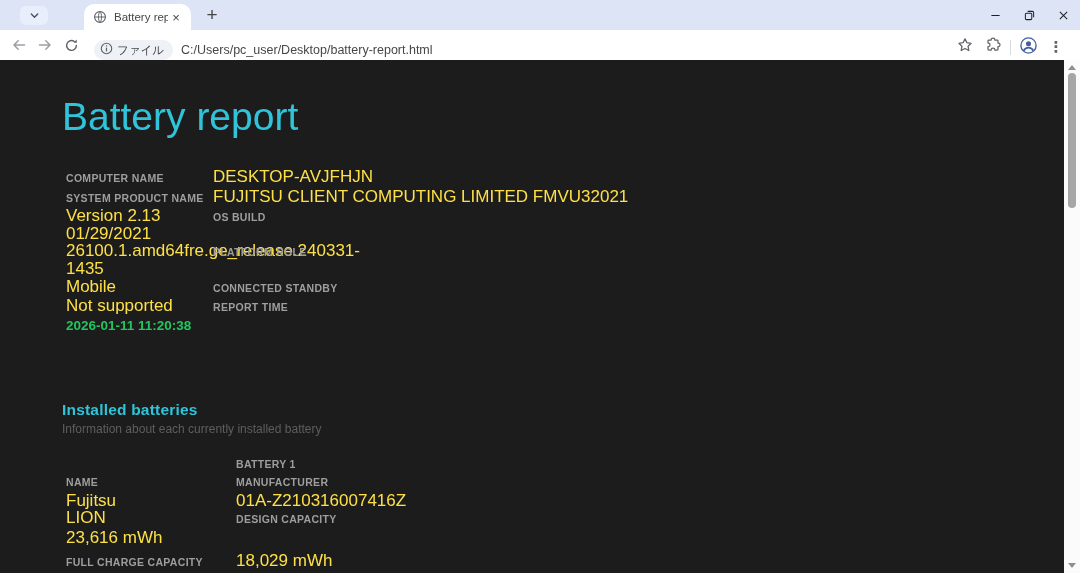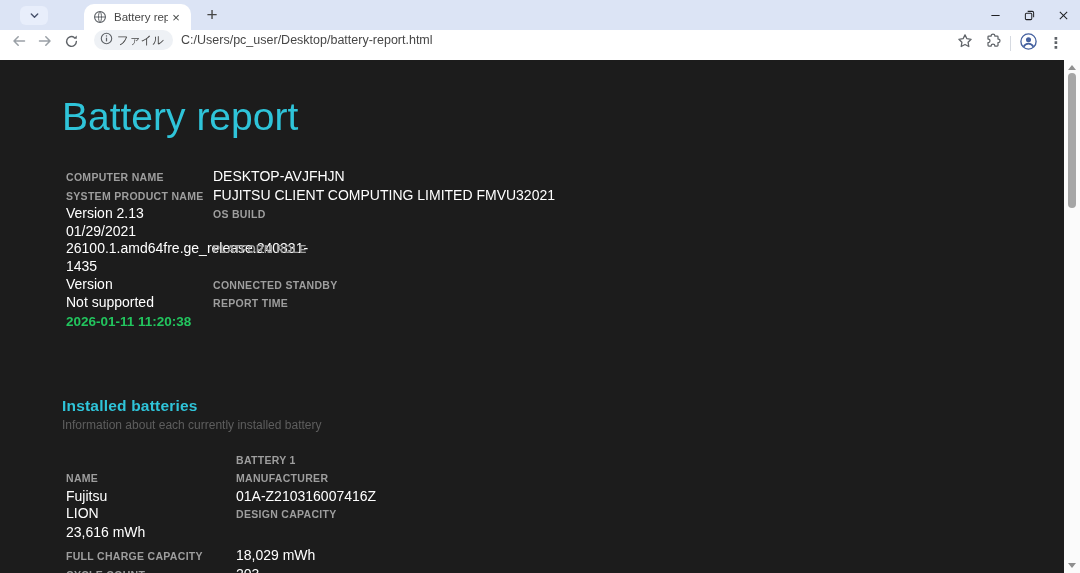--- a/index.html
+++ b/index.html
@@ -39,21 +39,21 @@
     font-weight: 400;
   }
   .win-controls { position: absolute; right: 0; top: 0; height: 30px; display: flex; }
   .win-btn {
     width: 34px; height: 30px; display: flex; align-items: center; justify-content: center;
     cursor: pointer;
   }
 
   
   .toolbar {
-    height: 30px; background: #ffffff; display: flex; align-items: flex-start;
+    height: 30px; background: #ffffff; display: flex; align-items: flex-end;
     padding: 0 10px 0 6px; flex: 0 0 auto;
   }
   .nav-btn {
     width: 26px; height: 26px; display: flex; align-items: center; justify-content: center;
     cursor: pointer; flex: 0 0 auto;
   }
   .omnibox { display: flex; align-items: center; margin-left: 10px; flex: 1 1 auto; min-width: 0; }
   .scheme-chip {
     background: #eef1f5; border-radius: 10px; height: 20px; display: flex;
     align-items: center; padding: 0 9px 0 6px; flex: 0 0 auto;
@@ -81,21 +81,21 @@
     font-size: 39px; font-weight: 400; color: #2fc4d9; letter-spacing: 0;
     line-height: 46px;
   }
 
   .kv-table { margin: 28px 0 0 4px; display: grid; grid-template-columns: 147px auto; }
   .kv-table.battery { grid-template-columns: 170px auto; margin-top: 20px; }
   .kv-label {
     font-size: 10.5px; font-weight: 700; color: #9e9e9e; letter-spacing: 0.3px;
     line-height: 17.6px; align-self: baseline; text-transform: uppercase;
   }
-  .kv-value { font-size: 14px; color: #ffffff; line-height: 17.6px; align-self: baseline; }
+  .kv-value { font-size: 17px; color: #fde047; line-height: 17.6px; align-self: baseline; }
   .kv-value.report-time { font-size: 13.5px; color: #22c55e; font-weight: 600; }
   .kv-gap { height: 6px; grid-column: 1 / span 2; }
   .col-header {
     font-size: 10.5px; font-weight: 700; color: #9e9e9e; letter-spacing: 0.3px;
     line-height: 17.6px;
   }
 
   .section-heading {
     margin-top: 67px; font-size: 15.5px; font-weight: 700; color: #2fc4d9;
     letter-spacing: 0.2px;
@@ -239,21 +239,21 @@
 
       <div class="kv-table">
         <div class="kv-label">COMPUTER NAME</div>
         <div class="kv-value">DESKTOP-AVJFHJN</div>
         <div class="kv-label">SYSTEM PRODUCT NAME</div>
         <div class="kv-value">FUJITSU CLIENT COMPUTING LIMITED FMVU32021</div>
         <div class="kv-value">Version 2.13 01/29/2021</div>
         <div class="kv-label">OS BUILD</div>
         <div class="kv-value">26100.1.amd64fre.ge_release.240331-1435</div>
         <div class="kv-label">PLATFORM ROLE</div>
-        <div class="kv-value">Version</div>
+        <div class="kv-value">Mobile</div>
         <div class="kv-label">CONNECTED STANDBY</div>
         <div class="kv-value">Not supported</div>
         <div class="kv-label">REPORT TIME</div>
         <div class="kv-value report-time">2026-01-11 11:20:38</div>
       </div>
 
       <h2 class="section-heading">Installed batteries</h2>
       <div class="section-subtitle">Information about each currently installed battery</div>
 
       <div class="kv-table battery">

